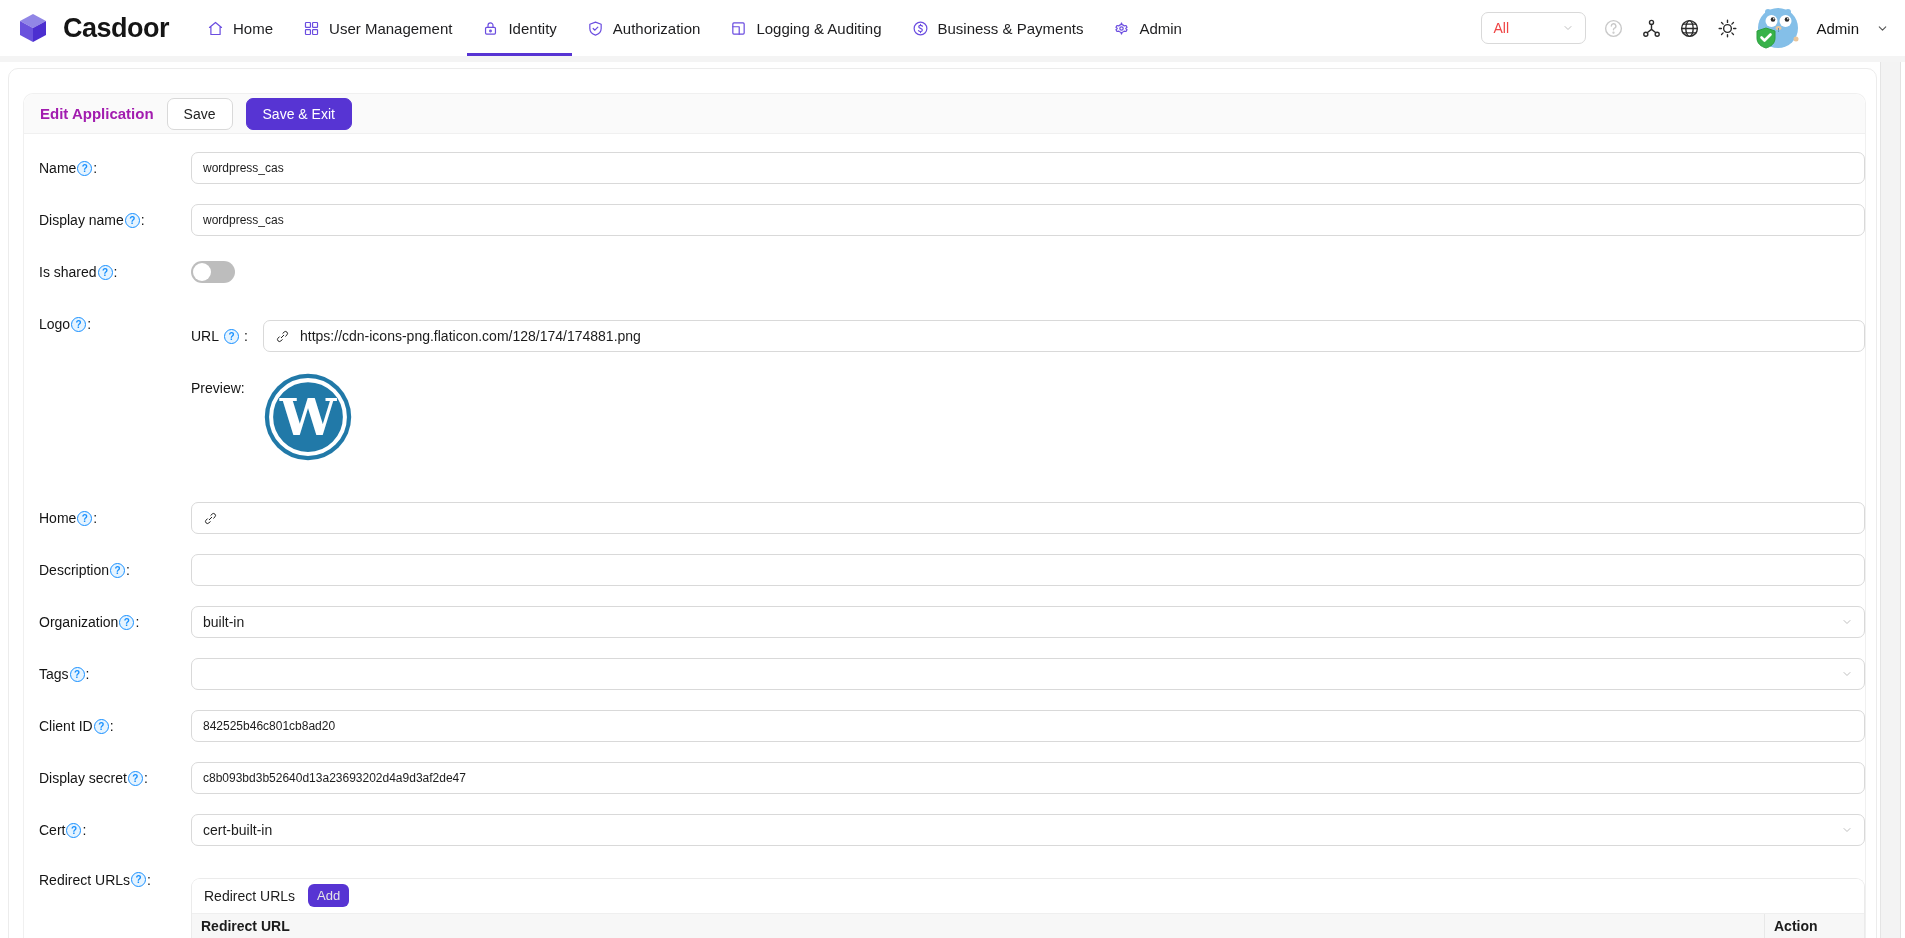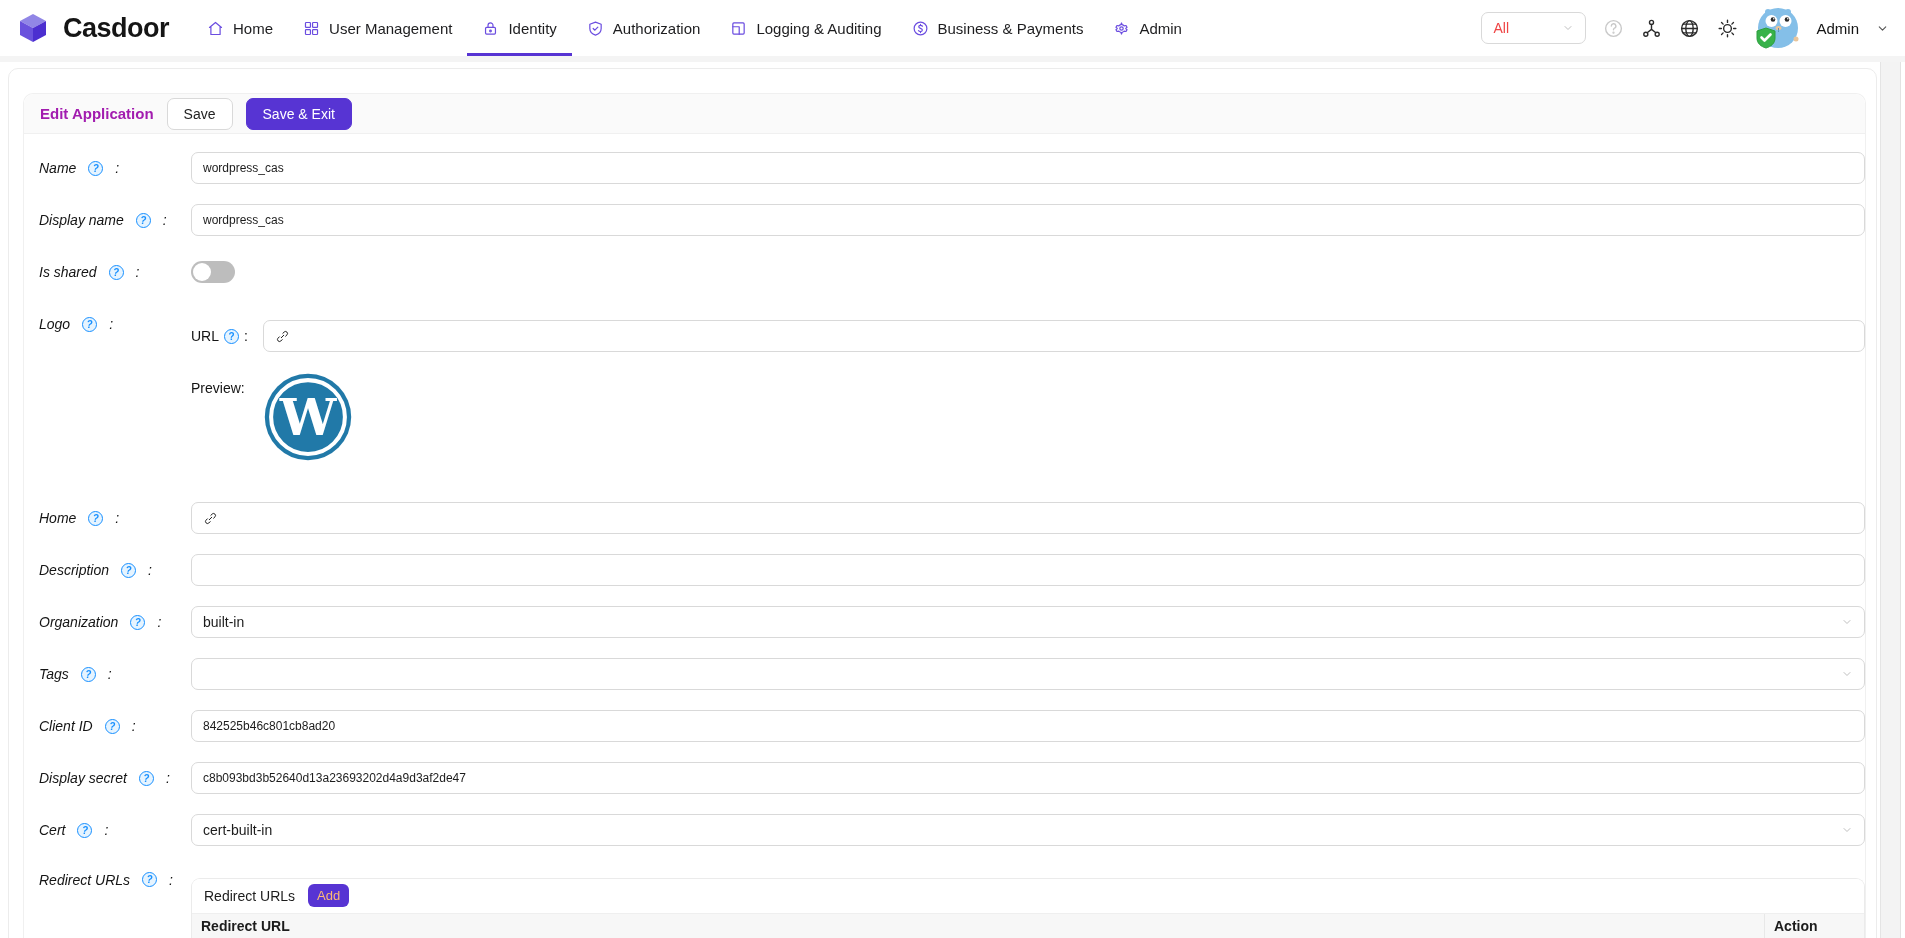--- a/index.html
+++ b/index.html
@@ -46,21 +46,21 @@
   .card-title { font-weight:700; font-size:15px; color:#a21caf; }
   .btn { height:32px; padding:0 16px; border-radius:7px; font-size:14px; display:inline-flex;
     align-items:center; justify-content:center; border:1px solid #d9d9d9; background:#fff; color:#232323;
     cursor:pointer; font-family:inherit; }
   .btn-primary { background:#5734d3; border-color:#5734d3; color:#fff; }
   .card-body { padding:18px 0 0 0; }
 
   
   .form-row { display:flex; margin-bottom:20px; }
   .row-label { width:167px; min-width:167px; padding-left:15px; display:flex; align-items:center;
-    gap:12px; font-size:14px; color:#141414; height:32px;font-style:italic; }
+    gap:1px; font-size:14px; color:#141414; height:32px; }
   .row-control { flex:1; display:flex; align-items:center; min-width:0; }
   .q-icon { width:15px; height:15px; min-width:15px; border-radius:50%; background:#e6f4ff;
     border:1px solid #1890ff; color:#1890ff; font-size:10px; font-weight:700;
     display:inline-flex; align-items:center; justify-content:center; cursor:pointer; }
   .colon { color:#141414; }
   .text-input { flex:1; height:32px; border:1px solid #d9d9d9; border-radius:7px; padding:0 11px;
     font-size:12px; color:#1c1c1c; outline:none; background:#fff; font-family:inherit; min-width:0; }
   .input-box { flex:1; height:32px; border:1px solid #d9d9d9; border-radius:7px; display:flex;
     align-items:center; gap:8px; padding:0 11px; background:#fff; min-width:0; }
   .input-box input { border:none; outline:none; flex:1; font-size:14px; color:#1c1c1c; font-family:inherit; min-width:0; background:transparent; }
@@ -81,21 +81,21 @@
   .sub-label { width:72px; min-width:72px; display:flex; align-items:center; gap:5px; font-size:14px; color:#141414; height:32px; }
   .sub-label.plain { height:auto; padding-top:8px; }
   .wp-logo { width:90px; height:90px; }
 
   
   .redirect-row .row-label { align-items:flex-start; padding-top:6px; }
   .redirect-row .row-control { display:block; }
   .url-table { margin-top:12px; border:1px solid #ebebeb; border-bottom:none; border-radius:9px 9px 0 0; overflow:hidden; }
   .table-title { display:flex; align-items:center; gap:13px; padding:5px 12px 6px; background:#fff; }
   .table-title-text { font-size:14px; color:#1c1c1c; }
-  .btn-add { height:23px; padding:0 9px; border-radius:6px; background:#5734d3; color:#fdba74; border:none;
+  .btn-add { height:23px; padding:0 9px; border-radius:6px; background:#5734d3; color:#e5e5e5; border:none;
     font-size:13px; display:inline-flex; align-items:center; cursor:pointer; font-family:inherit; }
   .table-head { display:flex; background:#f7f7f7; border-top:1px solid #efefef; border-bottom:1px solid #efefef; }
   .th { padding:4px 9px; font-weight:700; font-size:14px; color:#1c1c1c; }
   .th-url { flex:1; border-right:1px solid #e8e8e8; }
   .th-action { width:99px; }
 </style>
 </head>
 <body>
 
 <header class="topnav">
@@ -274,20 +274,21 @@
                 <span>URL</span>
                 <span class="q-icon">?</span>
                 <span class="colon">:</span>
               </div>
               <div class="input-box">
                 <svg class="link-icon" viewBox="0 0 24 24">
                   <path d="M10 14 L14 10"></path>
                   <path d="M12.5 7 l2.3-2.3 a3.2 3.2 0 0 1 4.5 4.5 L17 11.5"></path>
                   <path d="M11.5 17 l-2.3 2.3 a3.2 3.2 0 0 1 -4.5 -4.5 L7 12.5"></path>
                 </svg>
+                <input value="https://cdn-icons-png.flaticon.com/128/174/174881.png" style="">
               </div>
             </div>
             <div class="sub-row preview">
               <div class="sub-label plain">
                 <span>Preview:</span>
               </div>
               <svg class="wp-logo" viewBox="0 0 100 100">
                 <circle cx="50" cy="50" r="48" fill="#2179a8"></circle>
                 <circle cx="50" cy="50" r="41" fill="none" stroke="#ffffff" stroke-width="4.5"></circle>
                 <text x="50" y="70" text-anchor="middle" font-family="DejaVu Serif, serif" font-size="56" font-weight="bold" fill="#ffffff">W</text>

